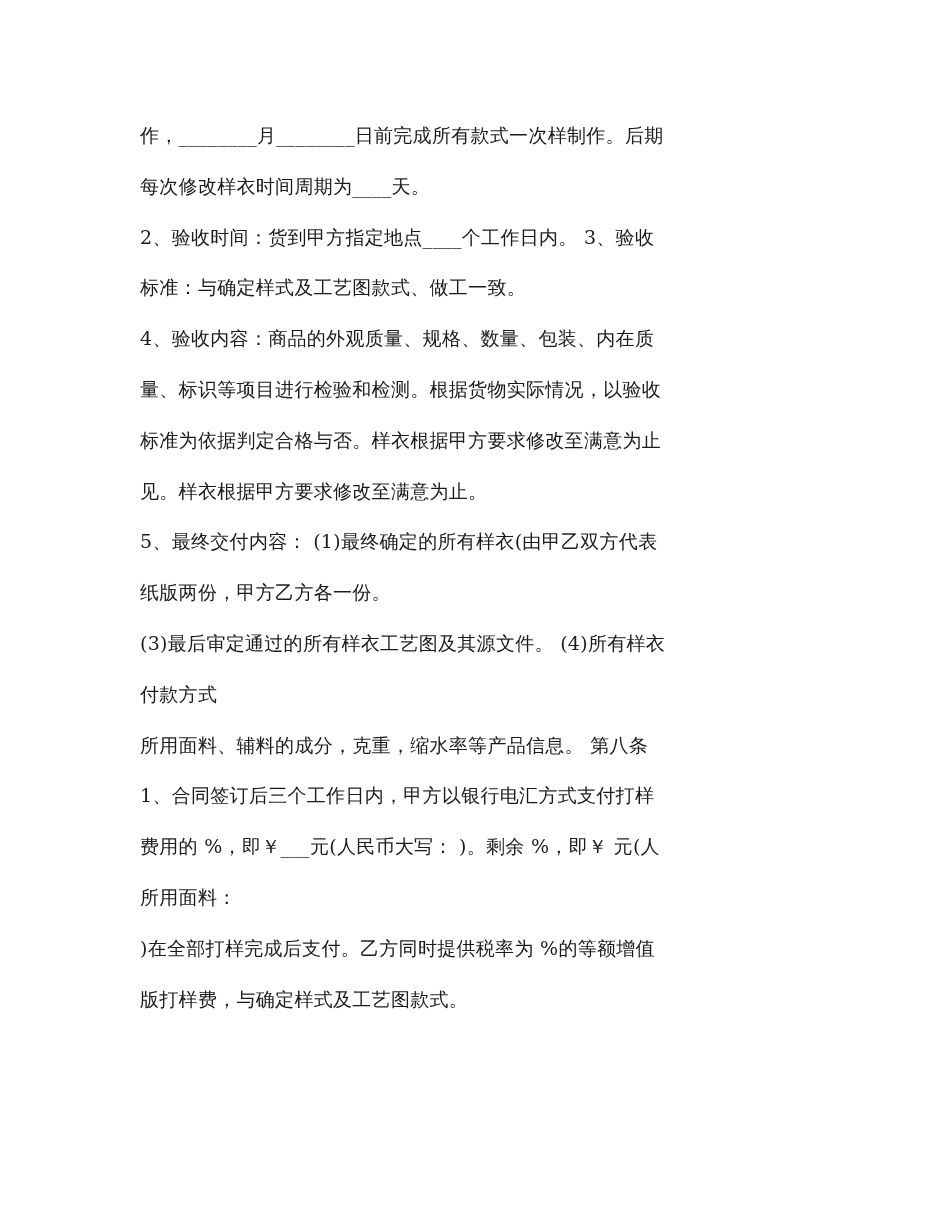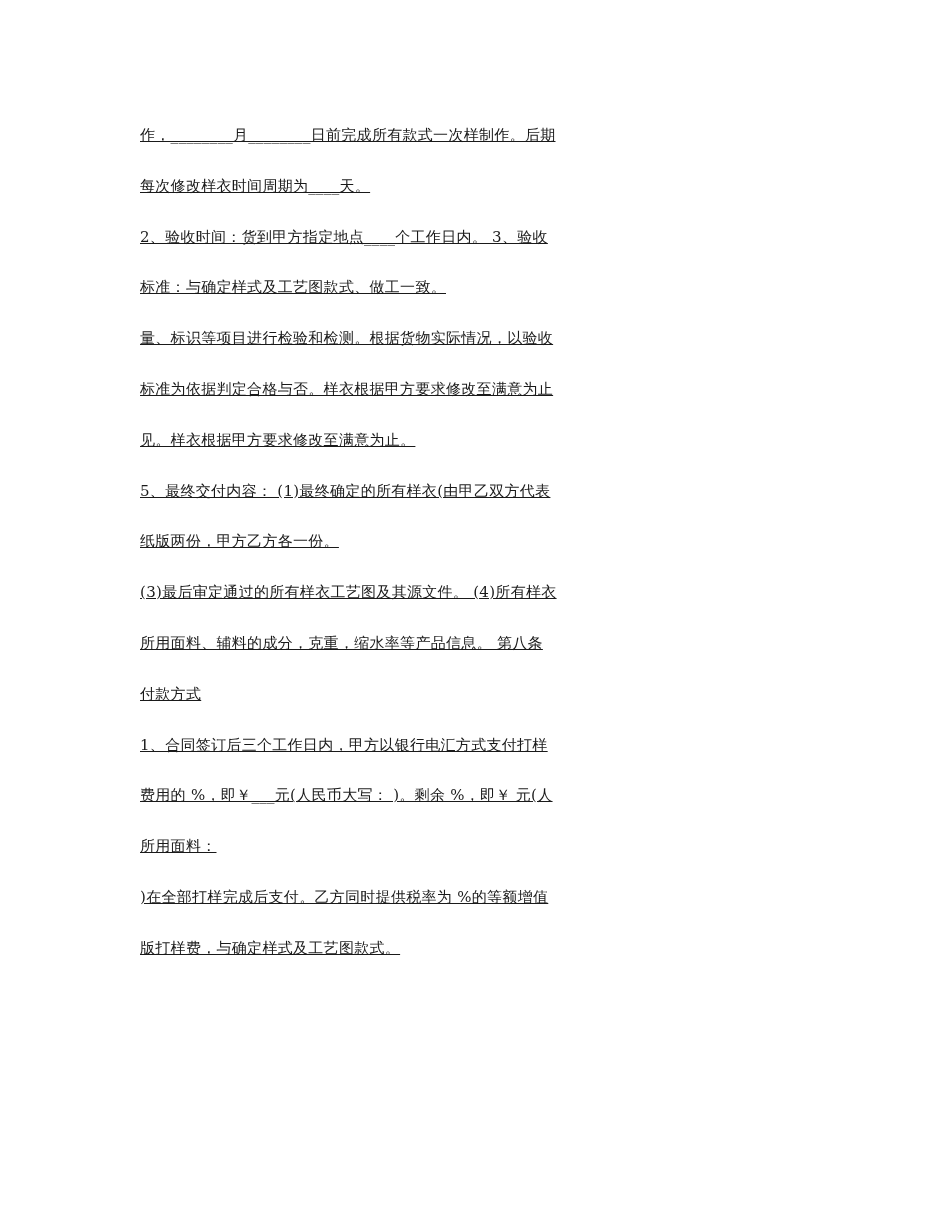--- a/index.html
+++ b/index.html
@@ -17,40 +17,40 @@
     }
     .page {
       position: absolute;
       left: 140px;
       top: 110px;
       width: 680px;
     }
     .line {
       height: 50.8px;
       line-height: 50.8px;
-      font-size: 15px;
+      font-size: 19px;
       white-space: nowrap;
       letter-spacing: 0.3px;
-      text-decoration: underline;
     }
   </style>
 </head>
 <body>
 
 <div class="page">
   <div class="line">作，________月________日前完成所有款式一次样制作。后期</div>
   <div class="line">每次修改样衣时间周期为____天。</div>
   <div class="line">2、验收时间：货到甲方指定地点____个工作日内。 3、验收</div>
   <div class="line">标准：与确定样式及工艺图款式、做工一致。</div>
+  <div class="line">4、验收内容：商品的外观质量、规格、数量、包装、内在质</div>
   <div class="line">量、标识等项目进行检验和检测。根据货物实际情况，以验收</div>
   <div class="line">标准为依据判定合格与否。样衣根据甲方要求修改至满意为止</div>
   <div class="line">见。样衣根据甲方要求修改至满意为止。</div>
   <div class="line">5、最终交付内容： (1)最终确定的所有样衣(由甲乙双方代表</div>
   <div class="line">纸版两份，甲方乙方各一份。</div>
   <div class="line">(3)最后审定通过的所有样衣工艺图及其源文件。 (4)所有样衣</div>
+  <div class="line">付款方式</div>
   <div class="line">所用面料、辅料的成分，克重，缩水率等产品信息。 第八条</div>
-  <div class="line">付款方式</div>
   <div class="line">1、合同签订后三个工作日内，甲方以银行电汇方式支付打样</div>
   <div class="line">费用的 %，即￥___元(人民币大写： )。剩余 %，即￥ 元(人</div>
   <div class="line">所用面料：</div>
   <div class="line">)在全部打样完成后支付。乙方同时提供税率为 %的等额增值</div>
   <div class="line">版打样费，与确定样式及工艺图款式。</div>
 </div>
 
 </body></html>

